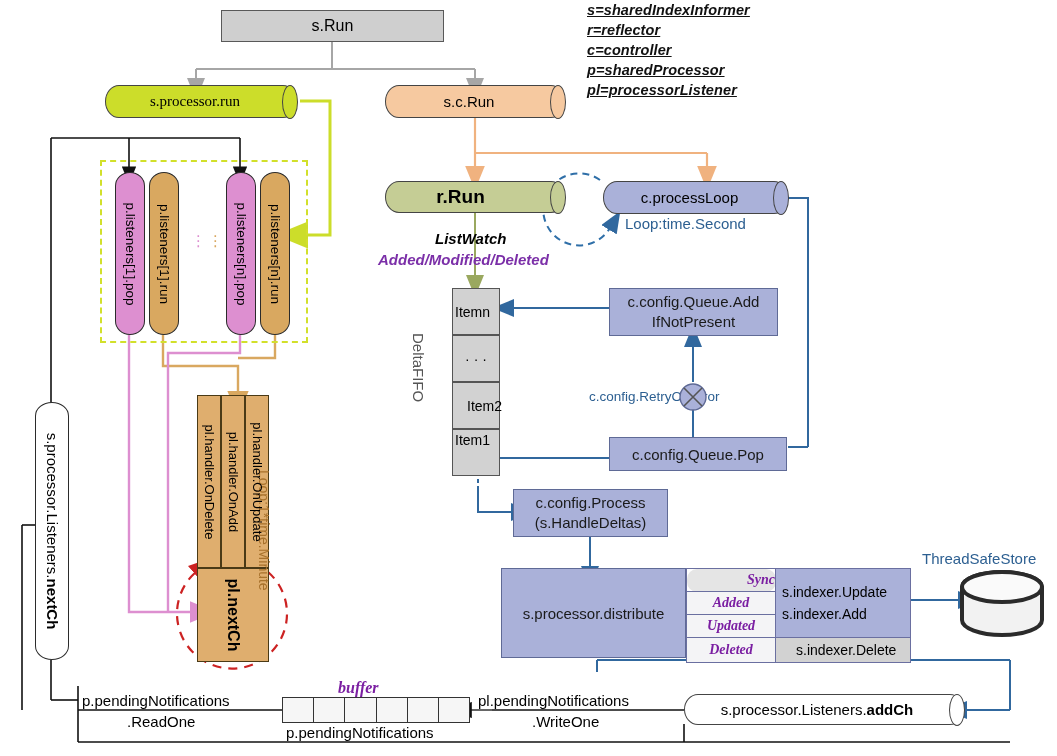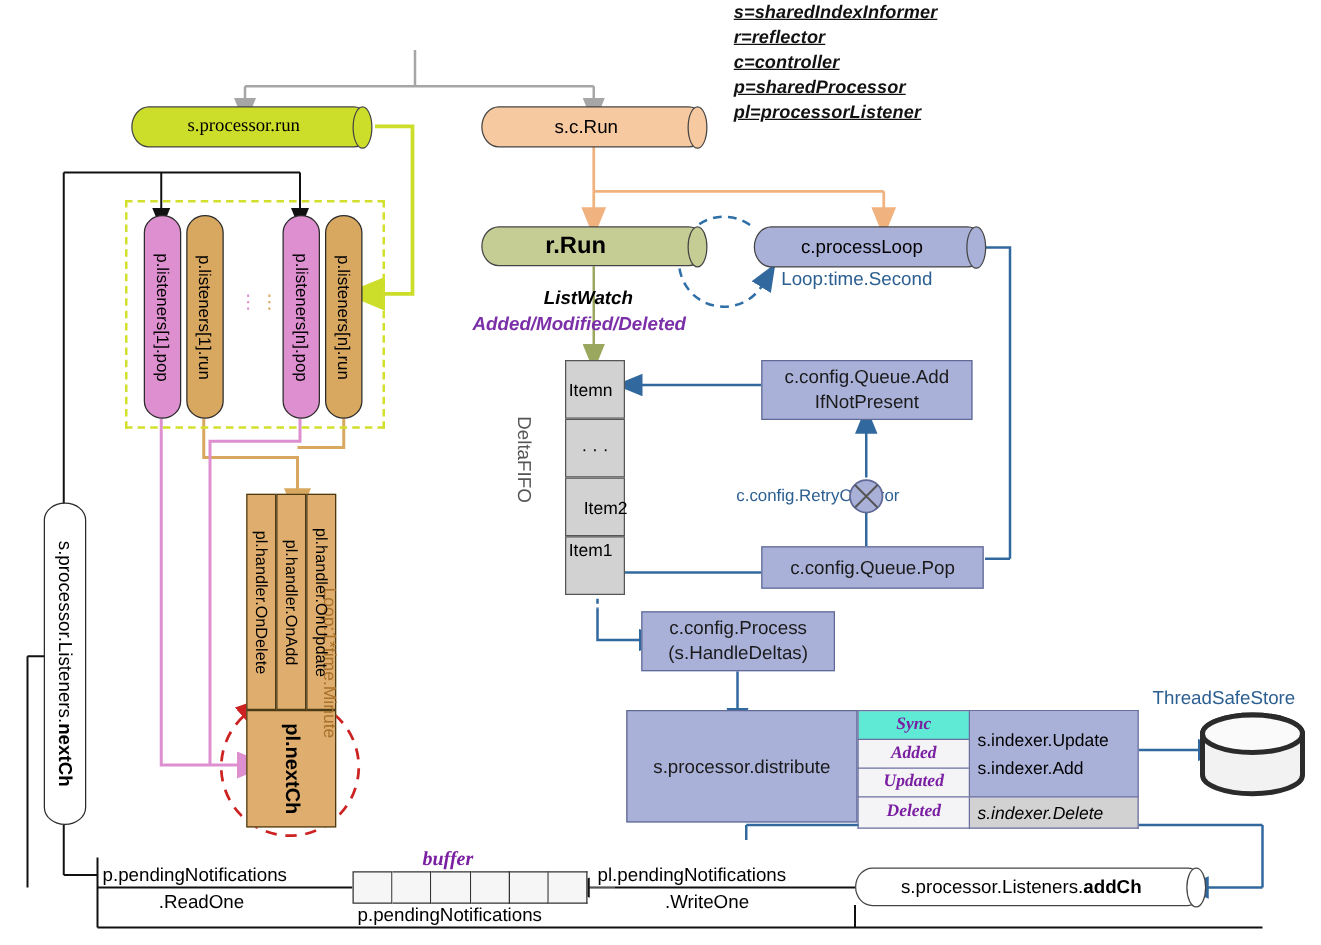--- a/index.html
+++ b/index.html
@@ -137,20 +137,21 @@
 
     <path d="M911,600 L960,600" stroke="#31689e" stroke-width="2" fill="none" marker-end="url(#ah-blue)"></path>
   </svg>
 
   <div class="legend" style="left:587px;top:2px;">s=sharedIndexInformer</div>
   <div class="legend" style="left:587px;top:22px;">r=reflector</div>
   <div class="legend" style="left:587px;top:42px;">c=controller</div>
   <div class="legend" style="left:587px;top:62px;">p=sharedProcessor</div>
   <div class="legend" style="left:587px;top:82px;">pl=processorListener</div>
 
+  <div class="node rect rect-gray" style="left:221px;top:10px;width:223px;height:32px;font-size:16px;">s.Run</div>
 
   <div class="node" style="left:105px;top:85px;width:192px;height:33px;">
     <div class="cyl-body" style="background:#ccdd2a;"></div>
     <div class="cyl-cap" style="right:-1px;background:#ccdd2a;"></div>
     <div class="cyl-label" style="font-size:15px;padding-right:12px;font-family:Liberation Serif, serif;">s.processor.run</div>
   </div>
 
   <div class="node" style="left:385px;top:85px;width:180px;height:33px;">
     <div class="cyl-body" style="background:#f6c9a0;"></div>
     <div class="cyl-cap" style="right:-1px;background:#f6c9a0;"></div>
@@ -244,35 +245,35 @@
        flex-direction:column;font-size:15px;line-height:20px;">
     <span>c.config.Process</span>
     <span>(s.HandleDeltas)</span>
   </div>
 
   <div class="node rect rect-blue" style="left:501px;top:568px;width:185px;height:90px;font-size:15px;">s.processor.distribute</div>
 
   <table class="tbl" style="left:686px;top:568px;width:225px;">
     <tbody>
         <tr>
-      <td class="serif-it" style="width:88px;height:22px;text-align:center;background:#5eead4;">Sync</td>
+      <td class="serif-it" style="width:88px;height:22px;text-align:right;background:#e5e5e5;border-radius:10px;">Sync</td>
       <td rowspan="3" style="background:#aab1d9;padding-left:6px;line-height:22px;">
         <div>s.indexer.Update</div>
         <div>s.indexer.Add</div>
       </td>
     </tr>
     <tr>
       <td class="serif-it" style="height:22px;text-align:center;background:#f4f4f6;">Added</td>
     </tr>
     <tr>
       <td class="serif-it" style="height:22px;text-align:center;background:#f4f4f6;">Updated</td>
     </tr>
     <tr>
       <td class="serif-it" style="height:24px;text-align:center;background:#f4f4f6;">Deleted</td>
-      <td style="background:#d2d2d2;padding-left:6px;font-style:italic;">s.indexer.Delete</td>
+      <td style="background:#d2d2d2;padding-left:20px;">s.indexer.Delete</td>
     </tr>
   </tbody>
     </table>
 
   <div class="lbl lbl-blue" style="left:922px;top:550px;font-size:15px;">ThreadSafeStore</div>
   <svg class="layer" style="pointer-events:none;">
     <g>
       <path d="M962,587 a40,15 0 0 1 80,0 l0,33 a40,15 0 0 1 -80,0 z" fill="#f2f2f2" stroke="#2b2b2b" stroke-width="4"></path>
       <ellipse cx="1002" cy="587" rx="40" ry="15" fill="#fafafa" stroke="#2b2b2b" stroke-width="4"></ellipse>
     </g>

